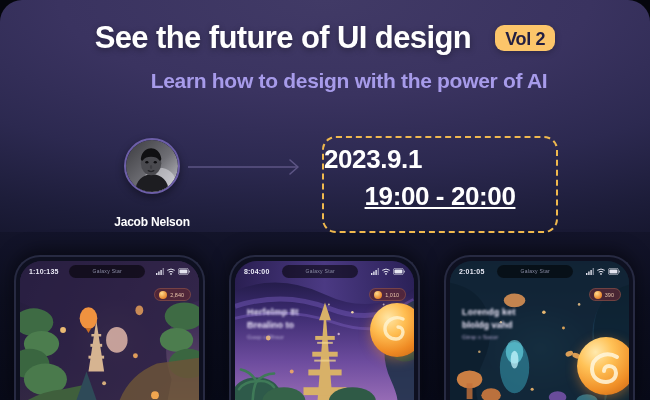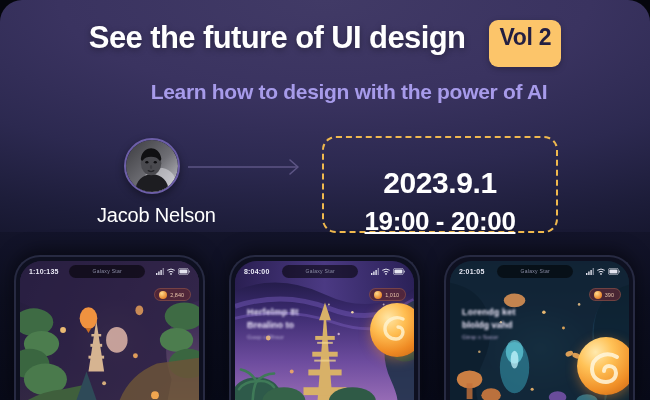--- a/index.html
+++ b/index.html
@@ -15,70 +15,70 @@
   }
   .banner::after{
     content:""; position:absolute; left:0; right:0; top:232px; bottom:0;
     background:linear-gradient(180deg, #13142a 0%, #0c0e1f 40%, #080a18 100%);
     z-index:0;
   }
 
   
   .header{ position:absolute; top:0; left:0; right:0; z-index:5; text-align:center; }
   .title-row{
-    display:flex; justify-content:center; gap:24px;
+    display:flex; align-items:center; justify-content:center; gap:24px;
     margin-top:20px;
   }
   .title{
     font-size:31px; font-weight:bold; color:#ffffff; letter-spacing:-0.6px;
     white-space:nowrap; text-shadow:0 2px 6px rgba(0,0,0,.35);
   }
   .vol-badge{
     background:#fcc56a; color:#231f42;
-    font-size:23px; font-weight:bold; letter-spacing:-.3px;
-    padding:4px 10px 16px; border-radius:9px; white-space:nowrap;
+    font-size:18px; font-weight:bold; letter-spacing:-.3px;
+    padding:4px 10px 1px; border-radius:9px; white-space:nowrap;
     box-shadow:0 2px 6px rgba(0,0,0,.25);
   }
   .subtitle{
     margin-top:13px; font-size:21px; font-weight:bold;
     color:#a79bea; letter-spacing:-.3px; white-space:nowrap;padding-left:48px;
   }
 
   
   .speaker{
     position:absolute; left:97px; top:138px; z-index:6;
     width:110px; text-align:center;
   }
   .avatar{
     width:56px; height:56px; border-radius:50%; margin:0 auto;
     border:2px solid #6d5fa8; overflow:hidden; position:relative;
     background:#2a2745; box-shadow:0 3px 9px rgba(0,0,0,.4);
   }
   .avatar svg{ display:block; width:100%; height:100%; }
   .speaker-name{
-    margin-top:10px; font-size:20px; font-weight:normal; color:#ffffff;
+    margin-top:21px; font-size:12px; font-weight:bold; color:#ffffff;
     letter-spacing:-.2px; white-space:nowrap;
   }
 
   .arrow{ position:absolute; left:188px; top:158px; z-index:6; }
 
   
   .webinar{
     position:absolute; left:322px; top:136px; width:236px; height:97px; z-index:6;
     border:2px dashed #f0b94e; border-radius:14px;
   }
   .webinar-label{
     position:absolute; top:-11px; left:50%; transform:translateX(-50%);
     background:#2f2b52; padding:0 9px;
     color:#f3ba4e; font-size:13.5px; font-weight:bold; letter-spacing:.6px;
     white-space:nowrap;
   }
   .webinar-date{
-    margin-top:28px; text-align:center; color:#ffffff;
-    font-size:30px; font-weight:bold; letter-spacing:-.4px;
+    margin-top:6px; text-align:left; color:#ffffff;
+    font-size:26px; font-weight:bold; letter-spacing:-.4px;
   }
   .webinar-time{
     margin-top:6px; text-align:center; color:#ffffff;
     font-size:26px; font-weight:bold; letter-spacing:-.4px;text-decoration:underline;
   }
 
   
   .phones{ position:absolute; left:0; top:0; width:650px; height:400px; z-index:4; }
   .phone{
     position:absolute; top:255px; width:191px; height:150px;

